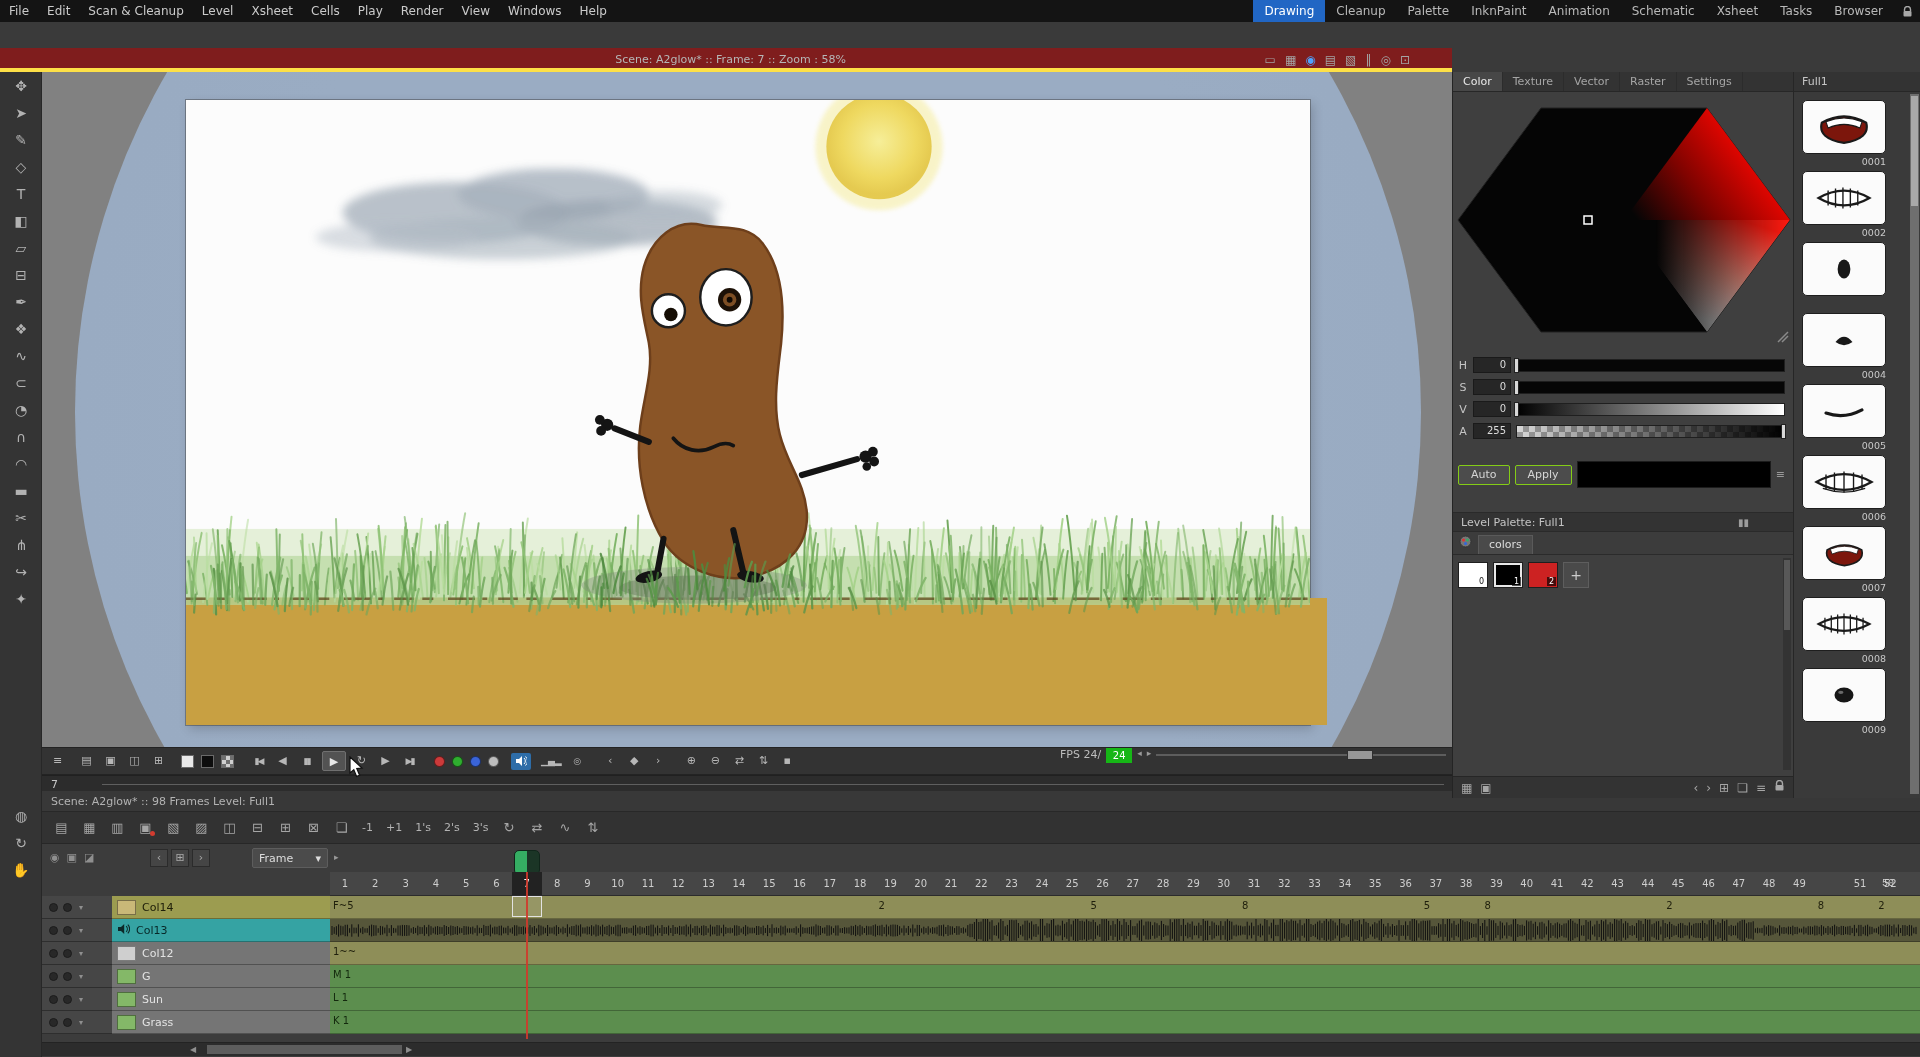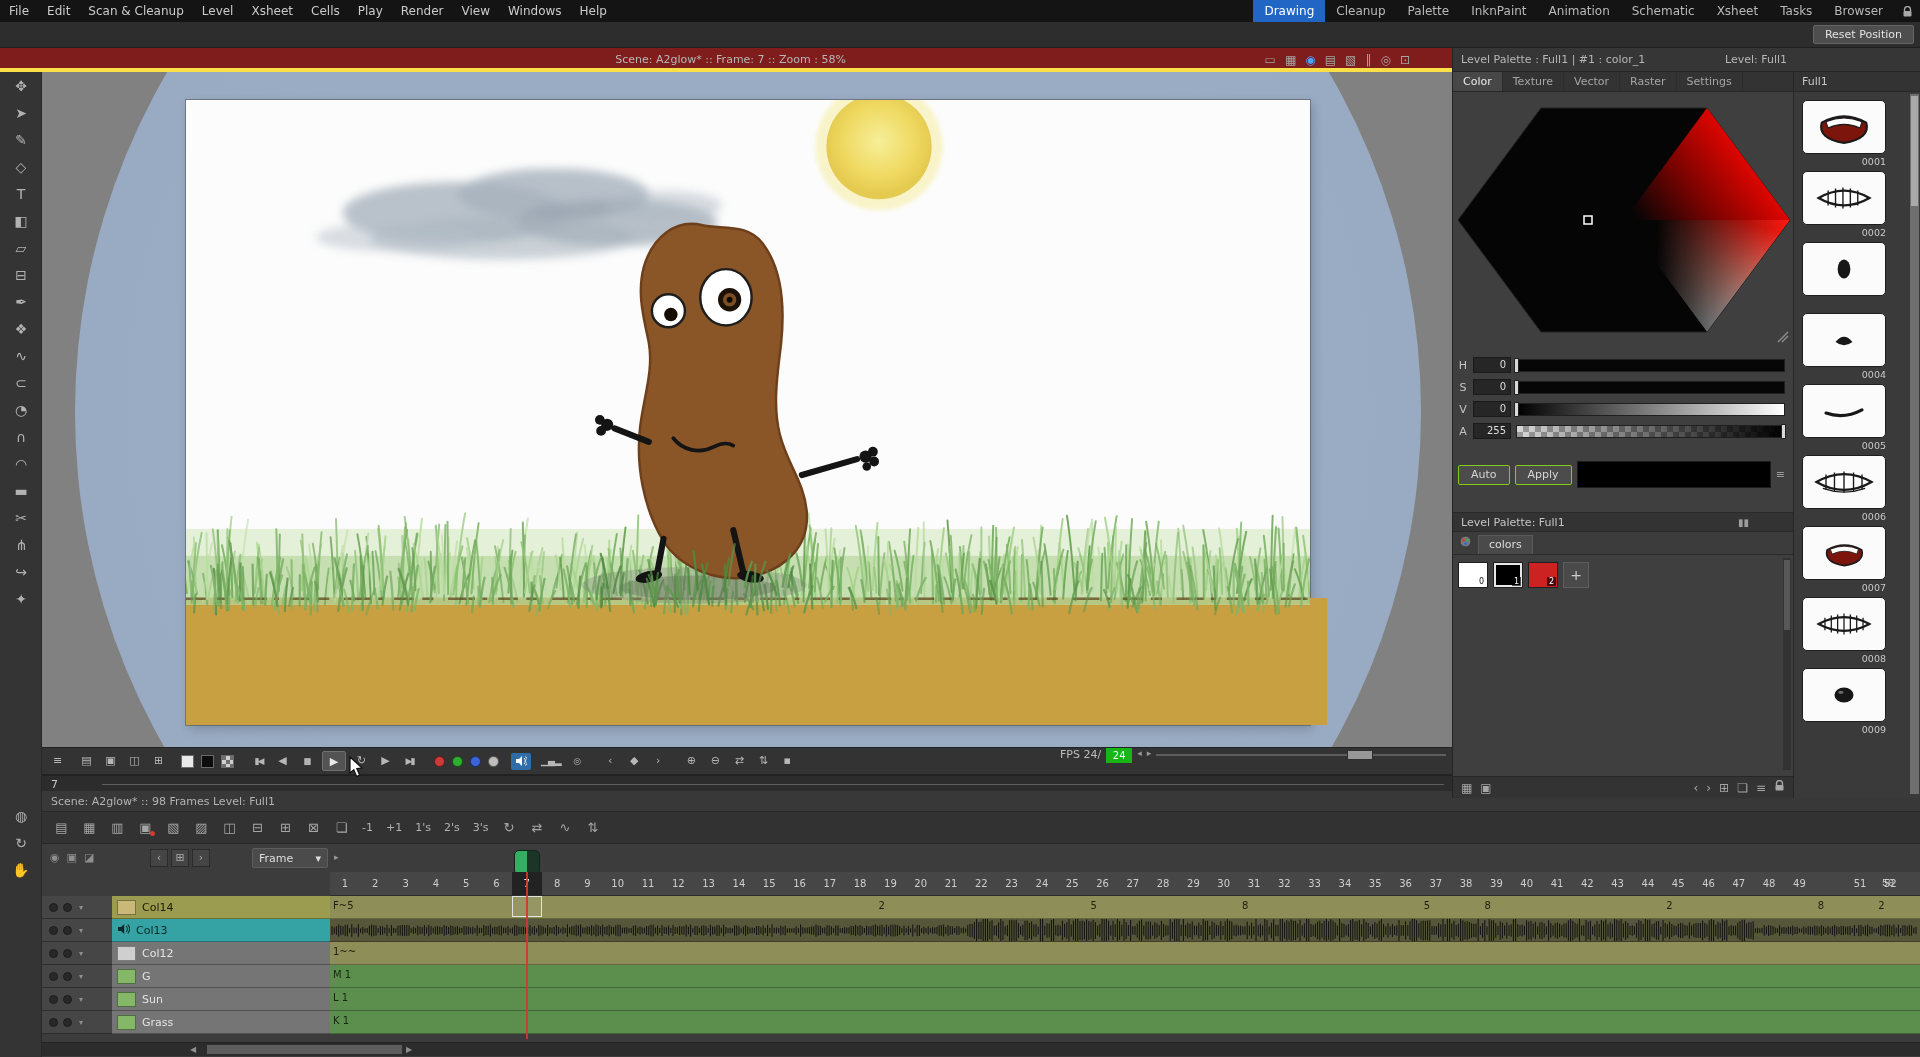--- a/index.html
+++ b/index.html
@@ -168,23 +168,20 @@
         <span class="room">Browser</span>
       </div>
     <div id="rooms-lock">
       <svg width="11" height="12" viewBox="0 0 11 12">
           <path d="M2.5,5 V3.5 a3,3 0 0 1 6,0 V5" fill="none" stroke="#a8a8a8" stroke-width="1.4"></path>
           <rect x="1.5" y="5" width="8" height="5.5" rx="1" fill="#a8a8a8"></rect>
         </svg>
     </div>
   </div>
 
-  <div id="topbar" class="abs">
-    <button id="reset-btn">Reset Position</button>
-  </div>
 
   <div id="viewer-title" class="abs">
     <span>Scene: A2glow*  ::  Frame: 7  ::  Zoom : 58%</span>
     <div id="vt-icons">
         <span class="vticon">▭</span>
         <span class="vticon">▦</span>
         <span class="vticon active">◉</span>
         <span class="vticon">▤</span>
         <span class="vticon">▧</span>
         <span class="vticon">‖</span>
@@ -1957,24 +1954,20 @@
       </div>
     <div id="playhead-line" style="left: 483.95px;"></div>
     <div id="xs-scroll">
       <span class="xs-arrow" style="left:148px">◀</span>
       <div class="handle"></div>
       <span class="xs-arrow" style="left:364px">▶</span>
     </div>
 
   </div>
 
-  <div id="panel-title" class="abs">
-    <span class="t1">Level Palette : Full1 | #1 : color_1</span>
-    <span id="panel-level">Level:  Full1</span>
-  </div>
   <div id="panel-tabs" class="abs">
       <span class="ptab active">Color</span>
       <span class="ptab">Texture</span>
       <span class="ptab">Vector</span>
       <span class="ptab">Raster</span>
       <span class="ptab">Settings</span>
     </div>
   <div id="strip-header" class="abs">
     <span>Full1</span>
   </div>

